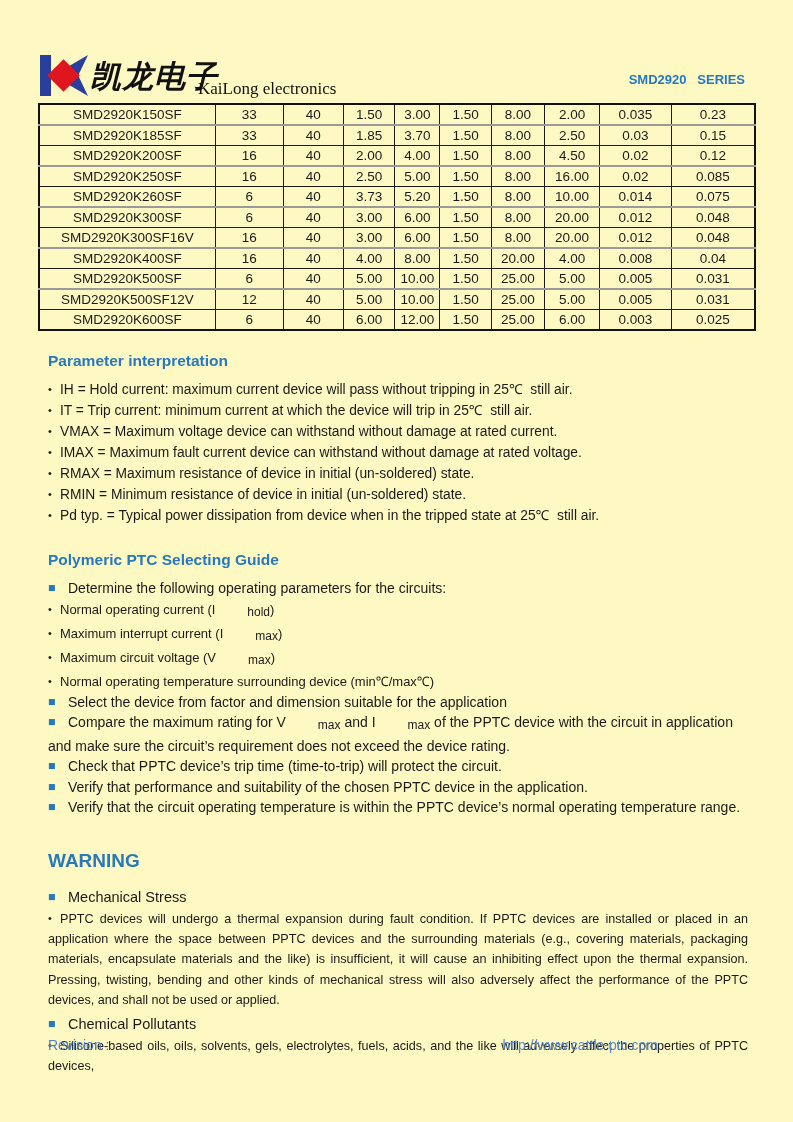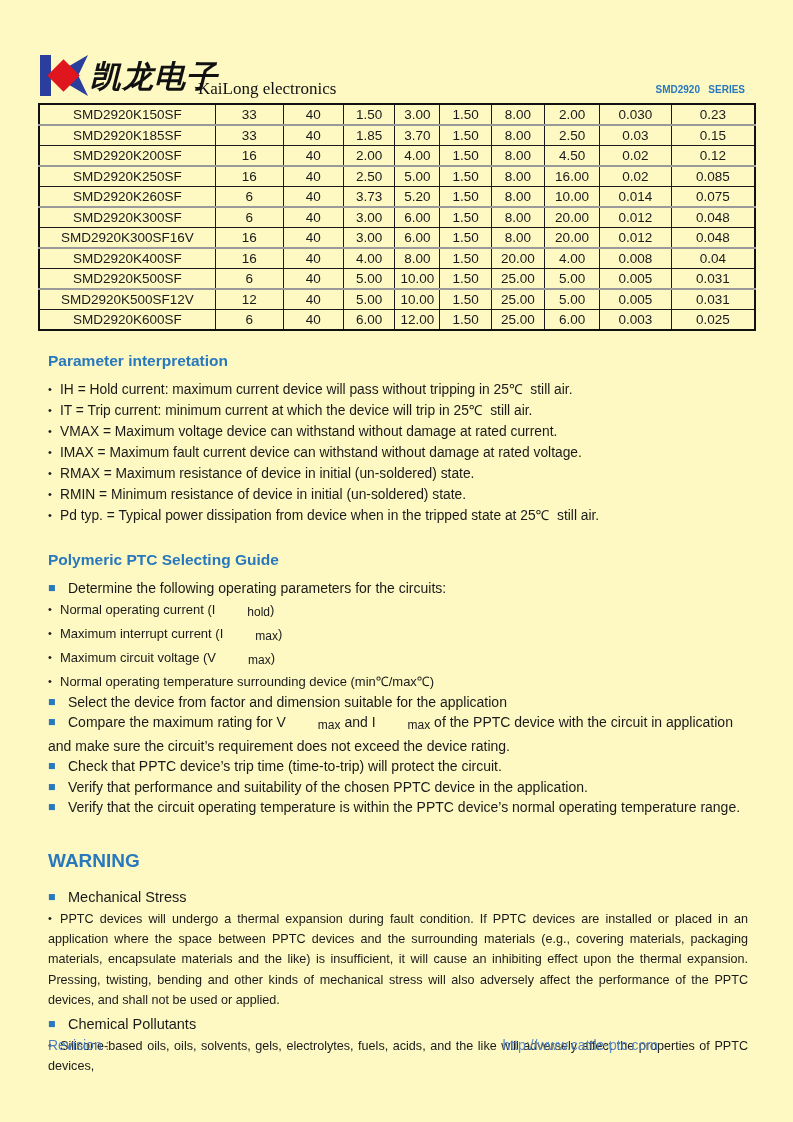--- a/index.html
+++ b/index.html
@@ -17,21 +17,21 @@
   .logo-mark { position:absolute; left:40px; top:55px; width:48px; height:41px; }
   .logo-bar { position:absolute; left:0; top:0; width:11px; height:41px; background:#2a3f9d; }
   .logo-arrow { position:absolute; left:13px; top:0; width:35px; height:41px; background:#2a3f9d;
     clip-path:polygon(0 50%,100% 0,72% 50%,100% 100%); }
   .logo-diamond { position:absolute; left:12px; top:9px; width:23px; height:23px; background:#e0161f;
     transform:rotate(45deg); }
   .logo-cn { position:absolute; left:90px; top:56px; font-family:"DejaVu Serif", serif;
     font-weight:bold; font-style:italic; font-size:31px; letter-spacing:1px; color:#111; white-space:nowrap; }
   .logo-en { position:absolute; left:198px; top:79px; font-family:"Liberation Serif", serif;
     font-size:17px; color:#111; white-space:nowrap; }
-  .series { position:absolute; right:48px; bottom:8px; font-size:10px; font-weight:bold;
+  .series { position:absolute; right:48px; bottom:16px; font-size:13px; font-weight:bold;
     color:#2878be; white-space:pre; }
   
   table.spec { border-collapse:collapse; table-layout:fixed; width:718px; margin-left:38px;
     border:2px solid #111; }
   table.spec td { border-left:1px solid #1a1a1a; text-align:center; font-size:13.5px;
     height:19px; line-height:19px; padding:0; overflow:hidden; white-space:nowrap; }
   table.spec td:first-child { border-left:none; }
   table.spec tr { border-bottom:1px solid #1a1a1a; }
   table.spec tr:nth-child(odd) { border-bottom:2.5px solid #9a9a9a; }
   table.spec tr:last-child { border-bottom:none; }
@@ -95,21 +95,21 @@
     <tbody>
         <tr>
           <td>SMD2920K150SF</td>
           <td>33</td>
           <td>40</td>
           <td>1.50</td>
           <td>3.00</td>
           <td>1.50</td>
           <td>8.00</td>
           <td>2.00</td>
-          <td>0.030</td>
+          <td>0.035</td>
           <td>0.23</td>
         </tr>
         <tr>
           <td>SMD2920K185SF</td>
           <td>33</td>
           <td>40</td>
           <td>1.85</td>
           <td>3.70</td>
           <td>1.50</td>
           <td>8.00</td>

